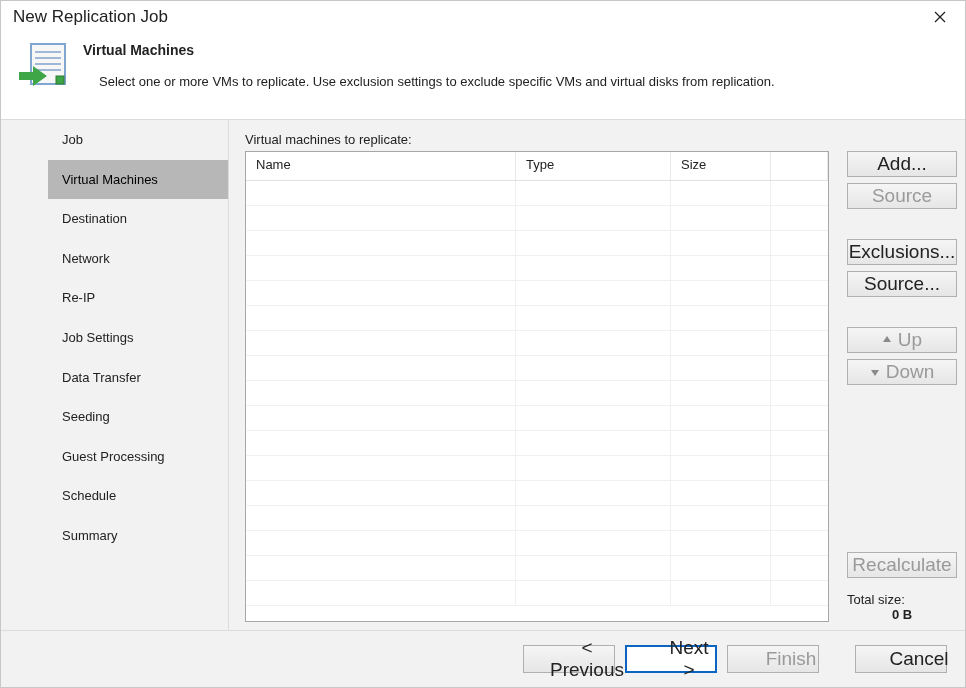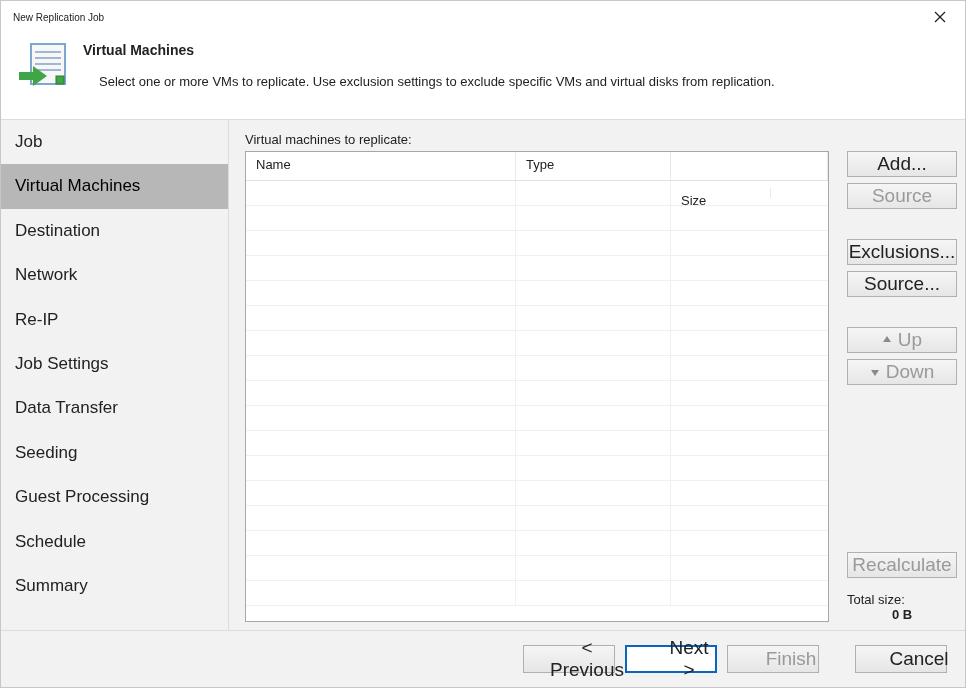--- a/index.html
+++ b/index.html
@@ -26,21 +26,21 @@
   .titlebar {
     height: 32px;
     display: flex;
     align-items: center;
     padding: 0 10px 0 12px;
     background: #ffffff;
     border-bottom: 1px solid #ffffff;
   }
   .titlebar .title {
     flex: 1;
-    font-size: 10px;
+    font-size: 17px;
   }
   .titlebar .close {
     width: 30px;
     height: 28px;
     display: flex;
     align-items: center;
     justify-content: center;
     cursor: pointer;
   }
   .titlebar .close svg { stroke: #222; stroke-width: 1.2; }
@@ -74,24 +74,25 @@
     background: #f2f2f2;
   }
   .sidebar {
     width: 228px;
     background: #f2f2f2;
     border-right: 1px solid #dcdcdc;
     box-sizing: border-box;
   }
   .sidebar-item {
     padding: 12px 14px 12px 14px;
-    font-size: 17px;
+    font-size: 13px;
     color: #222;
     cursor: pointer;
     line-height: 1.2;
+    margin-left: 47px;
   }
   .sidebar-item.selected {
     background: #b7b7b7;
     color: #000;
   }
 
   .main {
     flex: 1;
     display: flex;
     flex-direction: column;
@@ -124,21 +125,21 @@
     border-bottom: 1px solid #e1e1e1;
   }
   .grid-head .col {
     padding: 5px 10px;
     font-size: 13px;
     border-right: 1px solid #e8e8e8;
     box-sizing: border-box;
   }
   .col-name { width: 270px; }
   .col-type { width: 155px; }
-  .col-size { width: 100px; margin-top: 36px; }
+  .col-size { width: 100px; }
   .col-last { flex: 1; border-right: none; }
   .grid-body {
     flex: 1;
     overflow: hidden;
   }
   .grid-row {
     height: 24px;
     border-bottom: 1px solid #f0f0f0;
     display: flex;
   }

